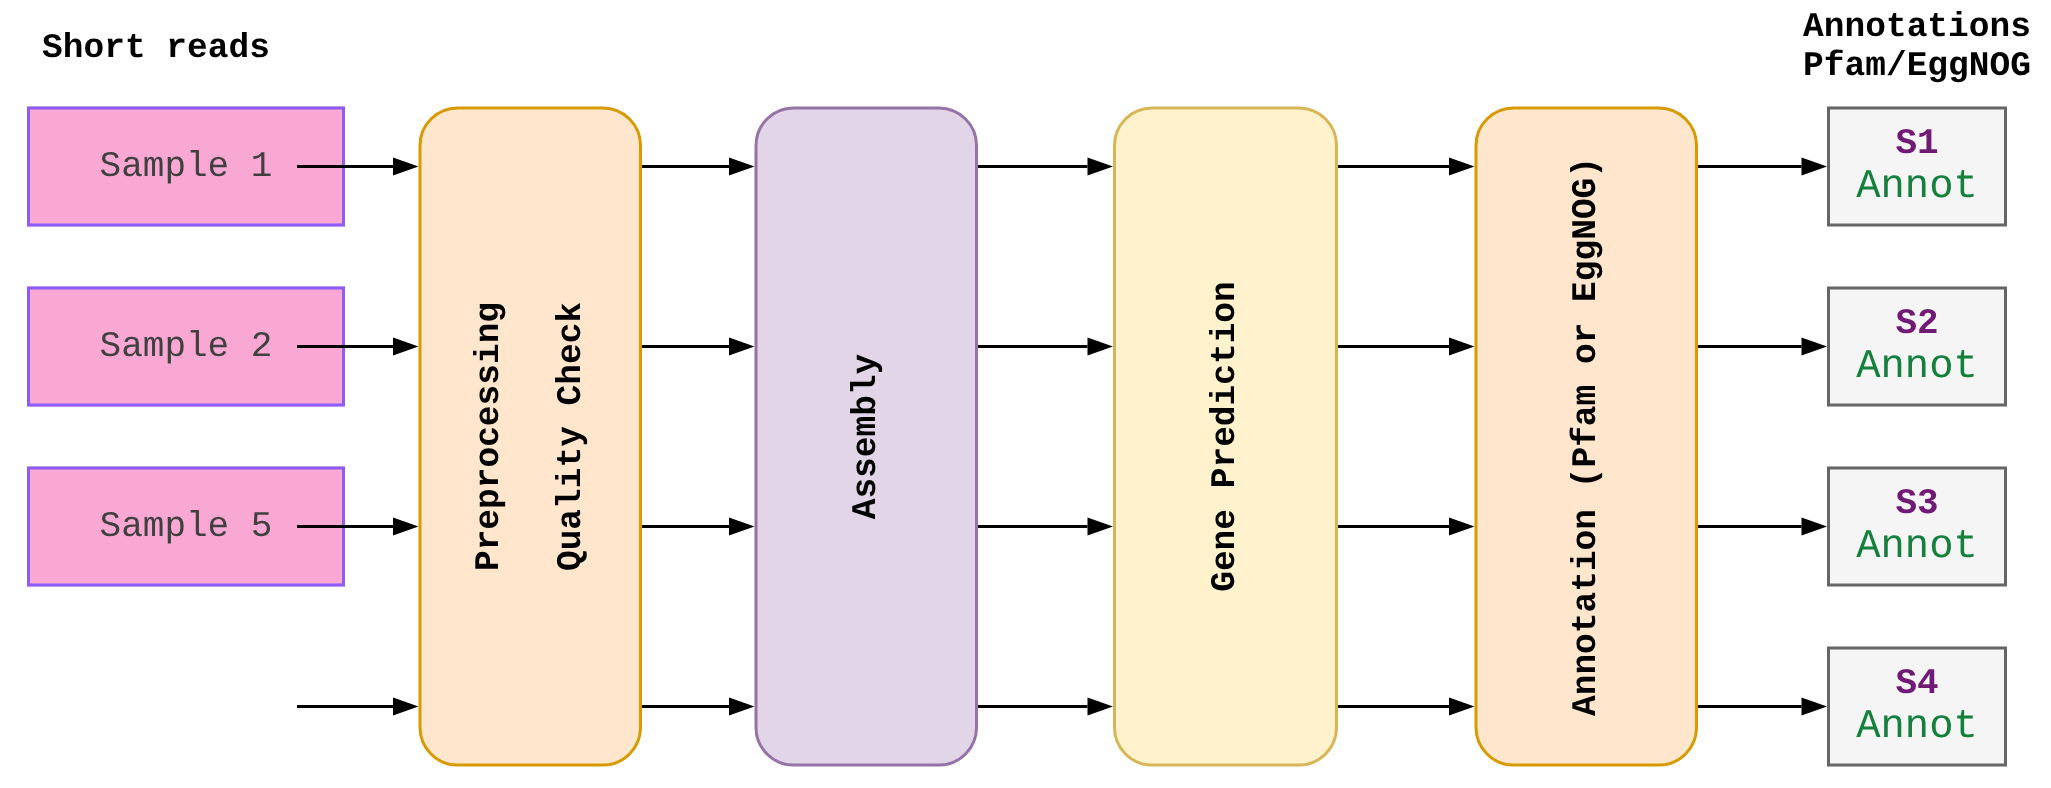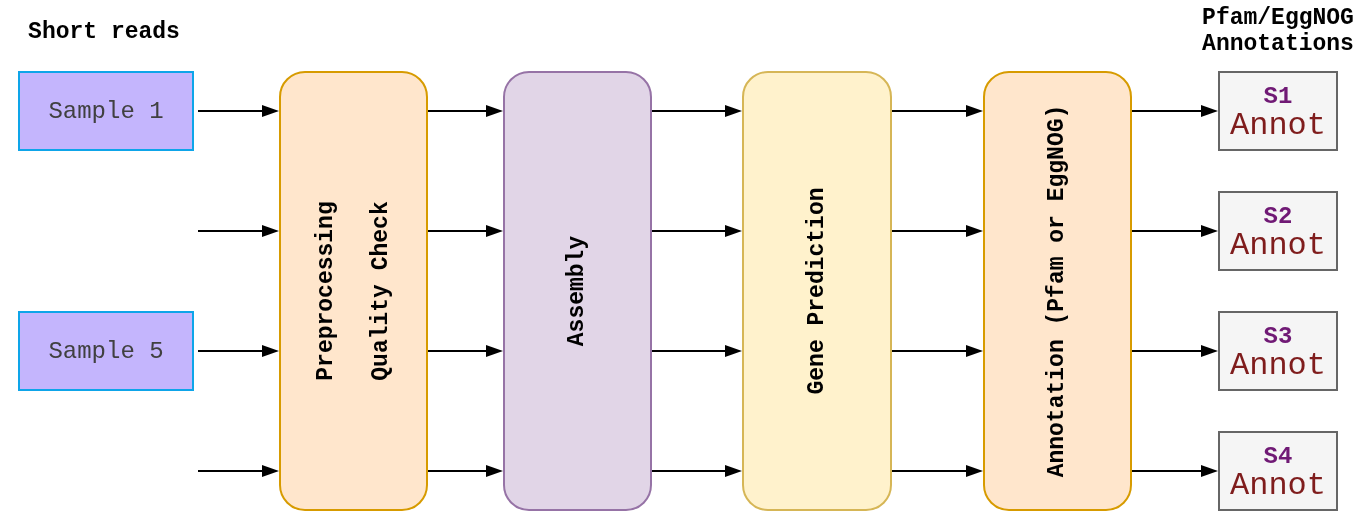--- a/index.html
+++ b/index.html
@@ -28,23 +28,23 @@
     display: flex;
     align-items: center;
     justify-content: center;
   }
   .r1 { top: 71px; }
   .r2 { top: 191px; }
   .r3 { top: 311px; }
   .r4 { top: 431px; }
 
   .sample {
-    left: 18px; width: 176px; height: 80px;
-    background: #c4b5fd;
-    border: 2px solid #0ea5e9;
+    left: 18px; width: 212px; height: 80px;
+    background: #f9a8d4;
+    border: 2px solid #8b5cf6;
     color: #404040;
     font-size: 24px;
   }
 
   .stage {
     top: 71px; height: 440px;
     border-radius: 26px;
     border: 2.5px solid #d79b00;
     background: #ffe6cc;
   }
@@ -65,21 +65,21 @@
   .stage-label .line { line-height: 55px; white-space: nowrap; }
   .stage-label.single .line { line-height: 28px; }
 
   .output {
     left: 1218px; width: 120px; height: 80px;
     background: #f5f5f5;
     border: 2px solid #666666;
     flex-direction: column;
   }
   .out-id   { font-weight: bold; color: #701a75; font-size: 24px; line-height: 29px; }
-  .out-sub  { color: #7f1d1d; font-size: 32px; line-height: 29px; }
+  .out-sub  { color: #15803d; font-size: 27px; line-height: 29px; }
 
   .arrow {
     position: absolute;
     height: 2.5px;
     background: #000000;
   }
   .arrow::after {
     content: "";
     position: absolute;
     right: -17px;
@@ -92,26 +92,29 @@
   }
 </style>
 </head>
 <body>
 
 <div class="canvas">
 
   <div class="title left-title">Short reads</div>
 
   <div class="title right-title">
+    <div>Annotations</div>
     <div>Pfam/EggNOG</div>
-    <div>Annotations</div>
   </div>
 
   <div class="node sample r1">
     <span>Sample 1</span>
+  </div>
+  <div class="node sample r2">
+    <span>Sample 2</span>
   </div>
   <div class="node sample r3">
     <span>Sample 5</span>
   </div>
 
   <div class="node stage stage1" style="background-color: rgb(255, 230, 204); border-color: rgb(215, 155, 0);">
     <div class="stage-label">
       <div class="line">Preprocessing</div>
       <div class="line">Quality Check</div>
     </div>

